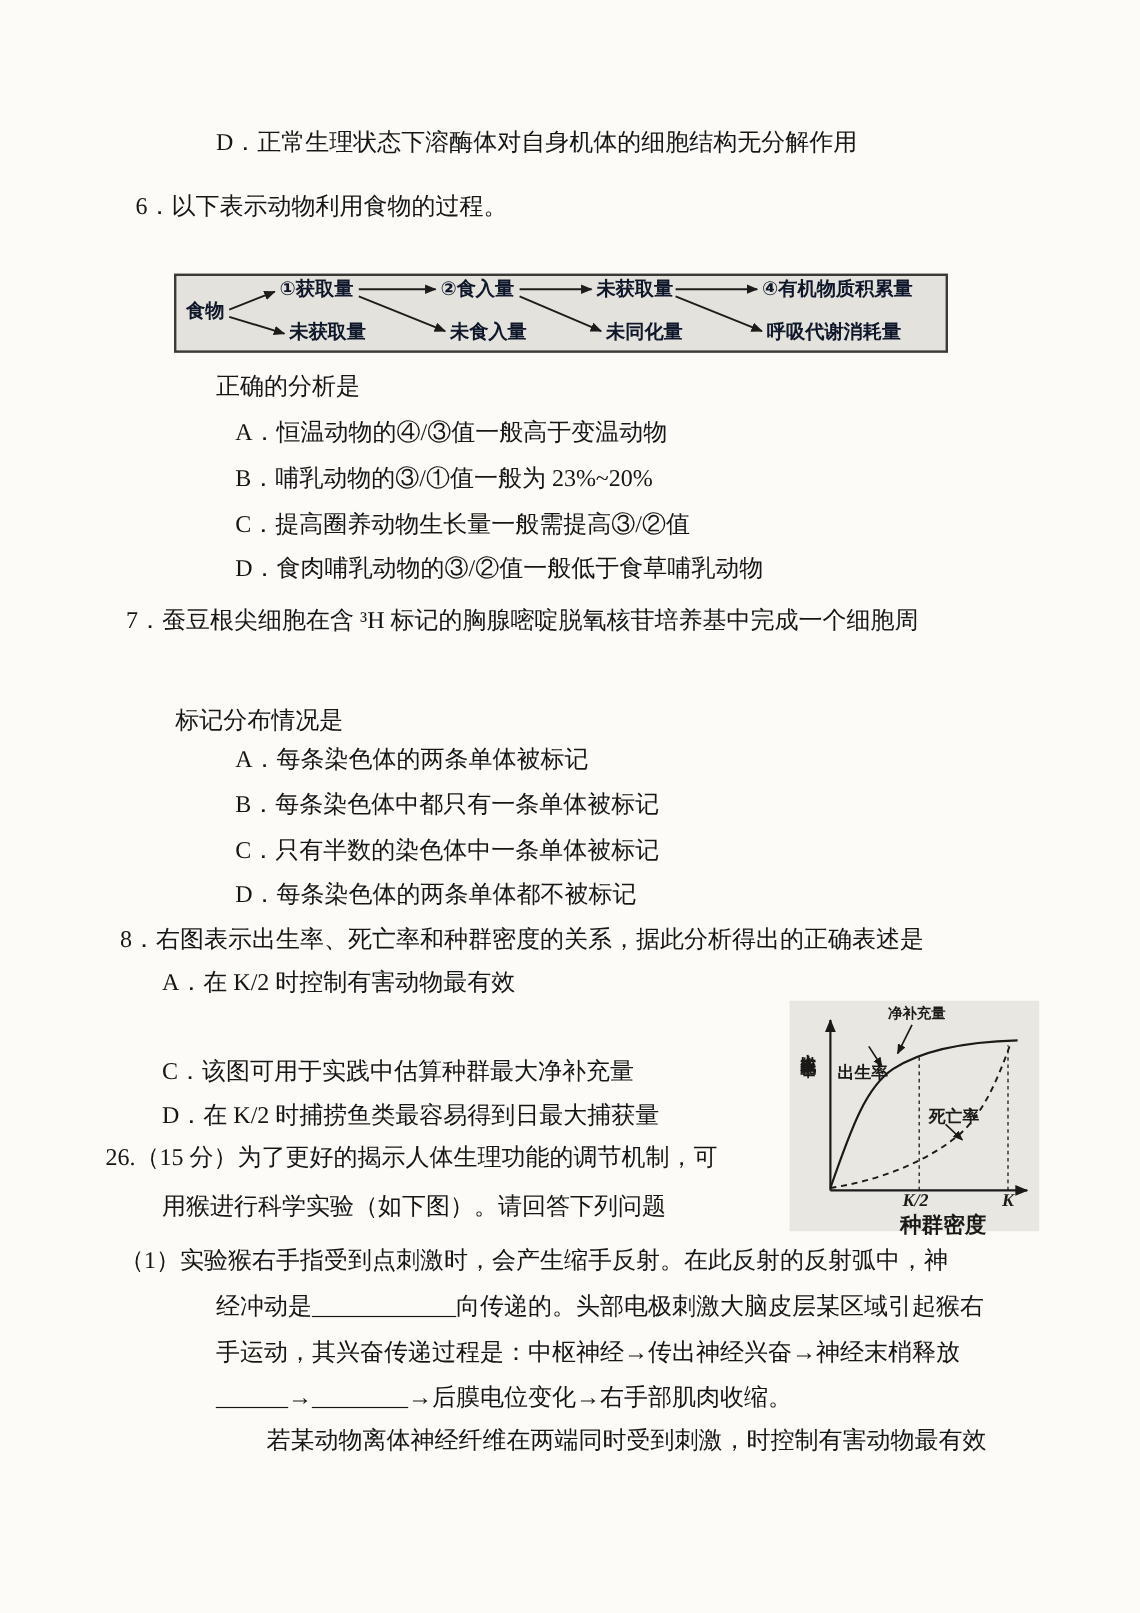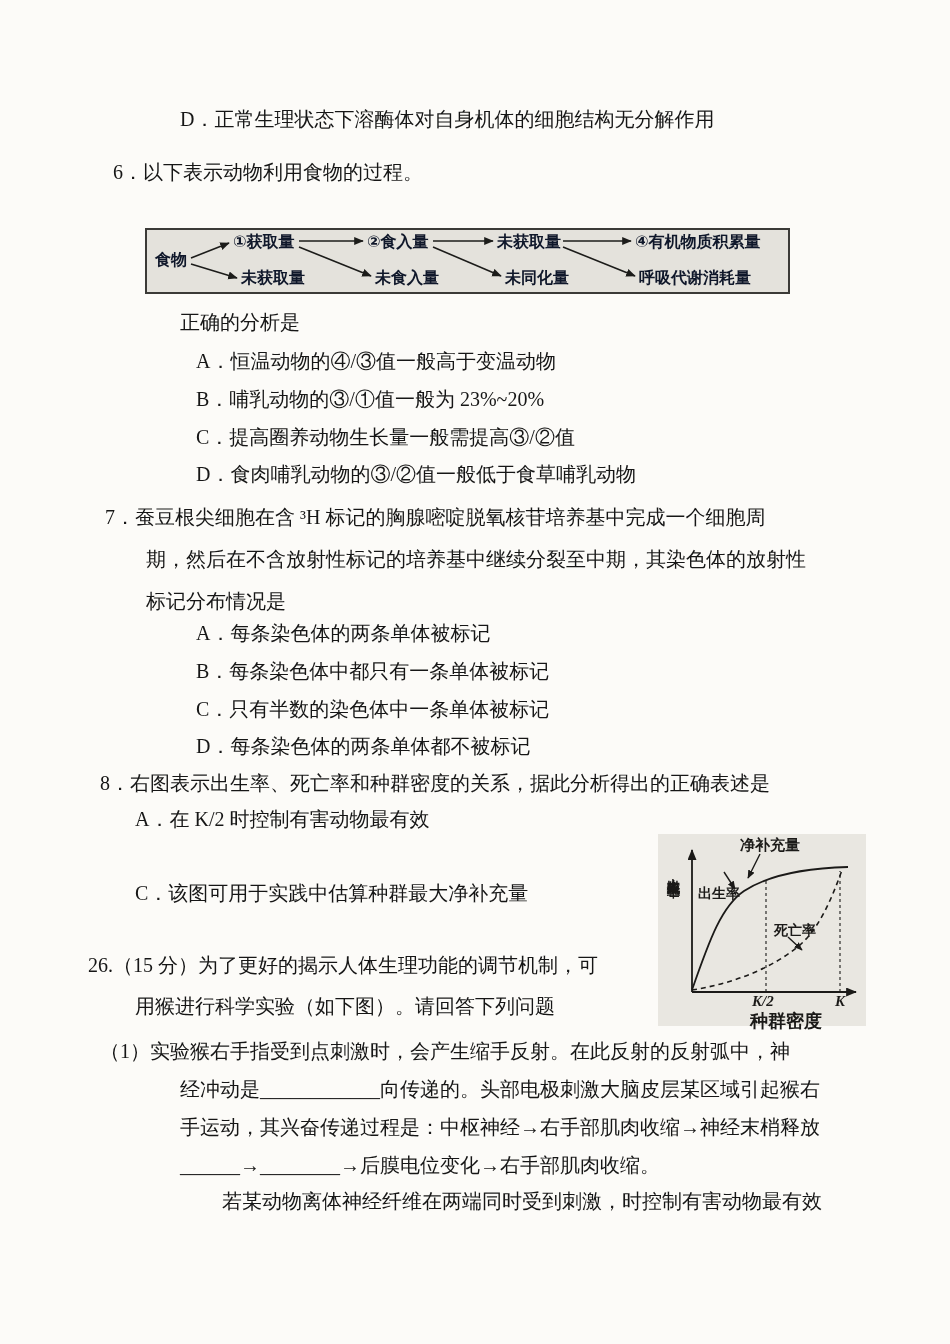--- a/index.html
+++ b/index.html
@@ -27,21 +27,21 @@
   .graph {
     position:absolute; left:658px; top:834px; width:208px; height:192px;
     background:#e9e7e1;
   }
   .graph svg { position:absolute; left:0; top:0; }
   .glabel {
     position:absolute; white-space:nowrap;
     font-family:"Liberation Sans","DejaVu Sans",sans-serif;
     font-weight:700; color:#1b1a18;
   }
-  .g-net   { left:82px;  top:2px;   font-size:15px; }
+  .g-net   { left:82px;  top:2px;   font-size:12px; }
   .g-birth { left:40px;  top:20px;  font-size:14px;margin-top:31px; }
   .g-death { left:116px; top:88px;  font-size:14px; }
   .g-yaxis { left:6px;   top:34px;  font-size:13px;
              writing-mode:vertical-rl; text-orientation:upright; letter-spacing:1px; }
   .g-khalf { left:94px;  top:159px; font-size:15px; font-style:italic;
              font-family:"Liberation Serif",serif; font-weight:700; }
   .g-k     { left:177px; top:159px; font-size:15px; font-style:italic;
              font-family:"Liberation Serif",serif; font-weight:700; }
   .g-xaxis { left:92px;  top:175px; font-size:18px; }
 </style>
@@ -81,30 +81,30 @@
     <span class="fl" style="left:492px;top:39px">呼吸代谢消耗量</span>
   </div>
 
   <div class="ln" style="left:180px;top:309px">正确的分析是</div>
   <div class="ln" style="left:196px;top:348px">A．恒温动物的④/③值一般高于变温动物</div>
   <div class="ln" style="left:196px;top:386px">B．哺乳动物的③/①值一般为 23%~20%</div>
   <div class="ln" style="left:196px;top:424px">C．提高圈养动物生长量一般需提高③/②值</div>
   <div class="ln" style="left:196px;top:461px">D．食肉哺乳动物的③/②值一般低于食草哺乳动物</div>
 
   <div class="ln" style="left:105px;top:504px">7．蚕豆根尖细胞在含 ³H 标记的胸腺嘧啶脱氧核苷培养基中完成一个细胞周</div>
-  <div class="ln" style="left:146px;top:546px">期，然后在不含放射性标记的培养基中继续分裂至中期，其染色体的放射性</div>
   <div class="ln" style="left:146px;top:588px">标记分布情况是</div>
   <div class="ln" style="left:196px;top:620px">A．每条染色体的两条单体被标记</div>
   <div class="ln" style="left:196px;top:658px">B．每条染色体中都只有一条单体被标记</div>
   <div class="ln" style="left:196px;top:696px">C．只有半数的染色体中一条单体被标记</div>
   <div class="ln" style="left:196px;top:733px">D．每条染色体的两条单体都不被标记</div>
 
   <div class="ln" style="left:100px;top:770px">8．右图表示出生率、死亡率和种群密度的关系，据此分析得出的正确表述是</div>
   <div class="ln" style="left:135px;top:806px">A．在 K/2 时控制有害动物最有效</div>
   <div class="ln" style="left:135px;top:880px">C．该图可用于实践中估算种群最大净补充量</div>
+  <div class="ln" style="left:135px;top:917px">D．在 K/2 时捕捞鱼类最容易得到日最大捕获量</div>
 
   <div class="graph">
     <svg width="208" height="192" viewBox="0 0 208 192">
       <defs>
         <marker id="garr" markerWidth="8" markerHeight="8" refX="5.5" refY="2.5" orient="auto">
           <path d="M0,0 L6,2.5 L0,5 z" fill="#1b1a18"></path>
         </marker>
       </defs>
 
       <line x1="34" y1="158" x2="34" y2="16" stroke="#1b1a18" stroke-width="1.8" marker-end="url(#garr)"></line>
@@ -127,17 +127,17 @@
     <div class="glabel g-yaxis">出生率或死亡率</div>
     <div class="glabel g-khalf">K/2</div>
     <div class="glabel g-k">K</div>
     <div class="glabel g-xaxis">种群密度</div>
   </div>
 
   <div class="ln" style="left:88px;top:952px">26.（15 分）为了更好的揭示人体生理功能的调节机制，可</div>
   <div class="ln" style="left:135px;top:993px">用猴进行科学实验（如下图）。请回答下列问题</div>
   <div class="ln" style="left:100px;top:1038px">（1）实验猴右手指受到点刺激时，会产生缩手反射。在此反射的反射弧中，神</div>
   <div class="ln" style="left:180px;top:1076px">经冲动是____________向传递的。头部电极刺激大脑皮层某区域引起猴右</div>
-  <div class="ln" style="left:180px;top:1114px">手运动，其兴奋传递过程是：中枢神经→右手部肌肉收缩→神经末梢释放</div>
+  <div class="ln" style="left:180px;top:1114px">手运动，其兴奋传递过程是：中枢神经→传出神经兴奋→神经末梢释放</div>
   <div class="ln" style="left:180px;top:1152px">______→________→后膜电位变化→右手部肌肉收缩。</div>
   <div class="ln" style="left:222px;top:1188px">若某动物离体神经纤维在两端同时受到刺激，时控制有害动物最有效</div>
 
 </div>
 
 </body></html>

